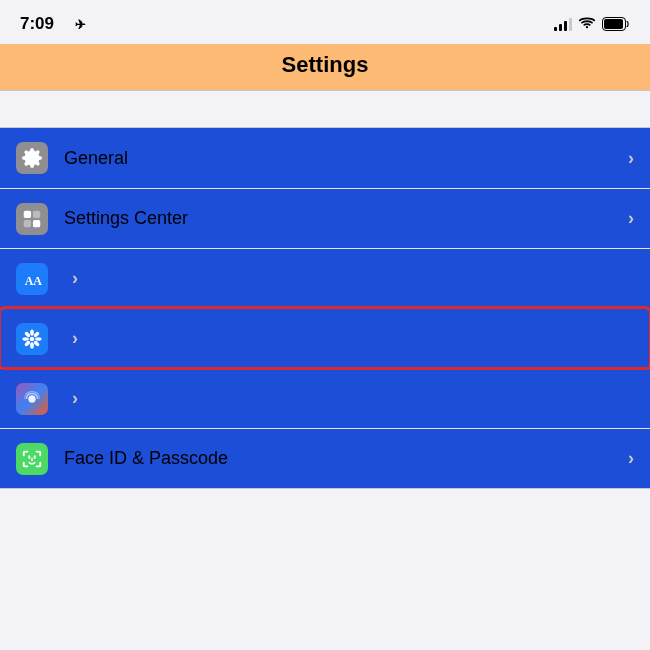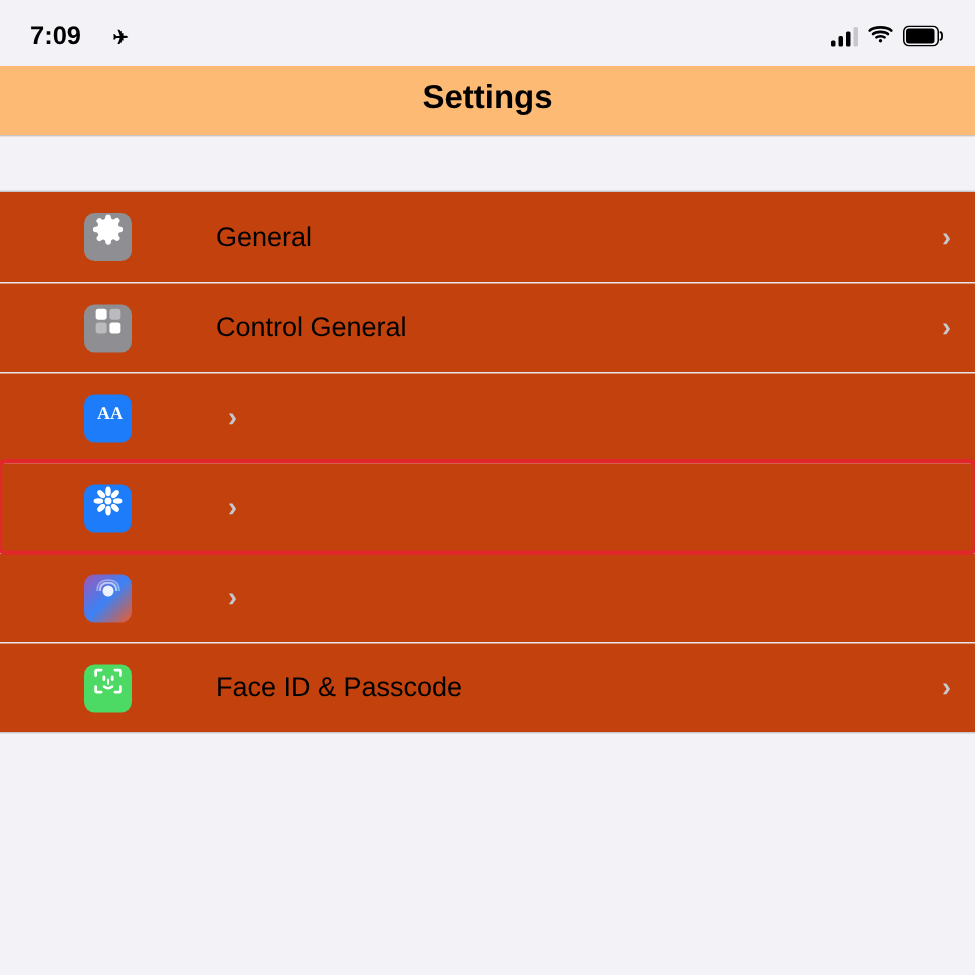--- a/index.html
+++ b/index.html
@@ -80,47 +80,45 @@
       background: #fff;
       border-top: 1px solid #c8c8cc;
       border-bottom: 1px solid #c8c8cc;
     }
 
     .settings-item {
       display: flex;
       align-items: center;
       padding: 0 16px;
       height: 60px;
-      background: #c2410c;
+      background: #1d4ed8;
       cursor: pointer;
       position: relative;
-      gap: 40px;
     }
 
     .settings-item + .settings-item {
       border-top: 1px solid #e5e5ea;
     }
 
     .settings-item.highlighted {
       outline: 3px solid #e0272a;
       outline-offset: -1px;
       border-radius: 4px;
       z-index: 2;
     }
 
     .item-icon {
       width: 32px;
       height: 32px;
       border-radius: 7px;
       display: flex;
-      align-items: flex-start;
+      align-items: center;
       justify-content: center;
       margin-right: 16px;
       flex-shrink: 0;
-      margin-left: 40px;
     }
 
     .item-label {
       flex: 1;
       font-size: 18px;
       color: #000;
       font-weight: 400;
     }
 
     .chevron {
@@ -197,21 +195,21 @@
 
   <div class="settings-item">
     <div class="item-icon icon-control">
       <svg class="icon-svg" viewBox="0 0 24 24">
         <rect x="3" y="3" width="8" height="8" rx="2"></rect>
         <rect x="13" y="3" width="8" height="8" rx="2" fill="rgba(255,255,255,0.4)"></rect>
         <rect x="3" y="13" width="8" height="8" rx="2" fill="rgba(255,255,255,0.4)"></rect>
         <rect x="13" y="13" width="8" height="8" rx="2"></rect>
       </svg>
     </div>
-    <span class="item-label">Control General</span>
+    <span class="item-label">Settings Center</span>
     <span class="chevron">›</span>
   </div>
 
   <div class="settings-item">
     <div class="item-icon icon-display">
       <svg class="icon-svg" viewBox="0 0 24 24">
         <text x="4" y="18" font-size="13" font-weight="700" fill="white" font-family="serif">AA</text>
       </svg>
     </div>
     <span class="chevron">›</span>

